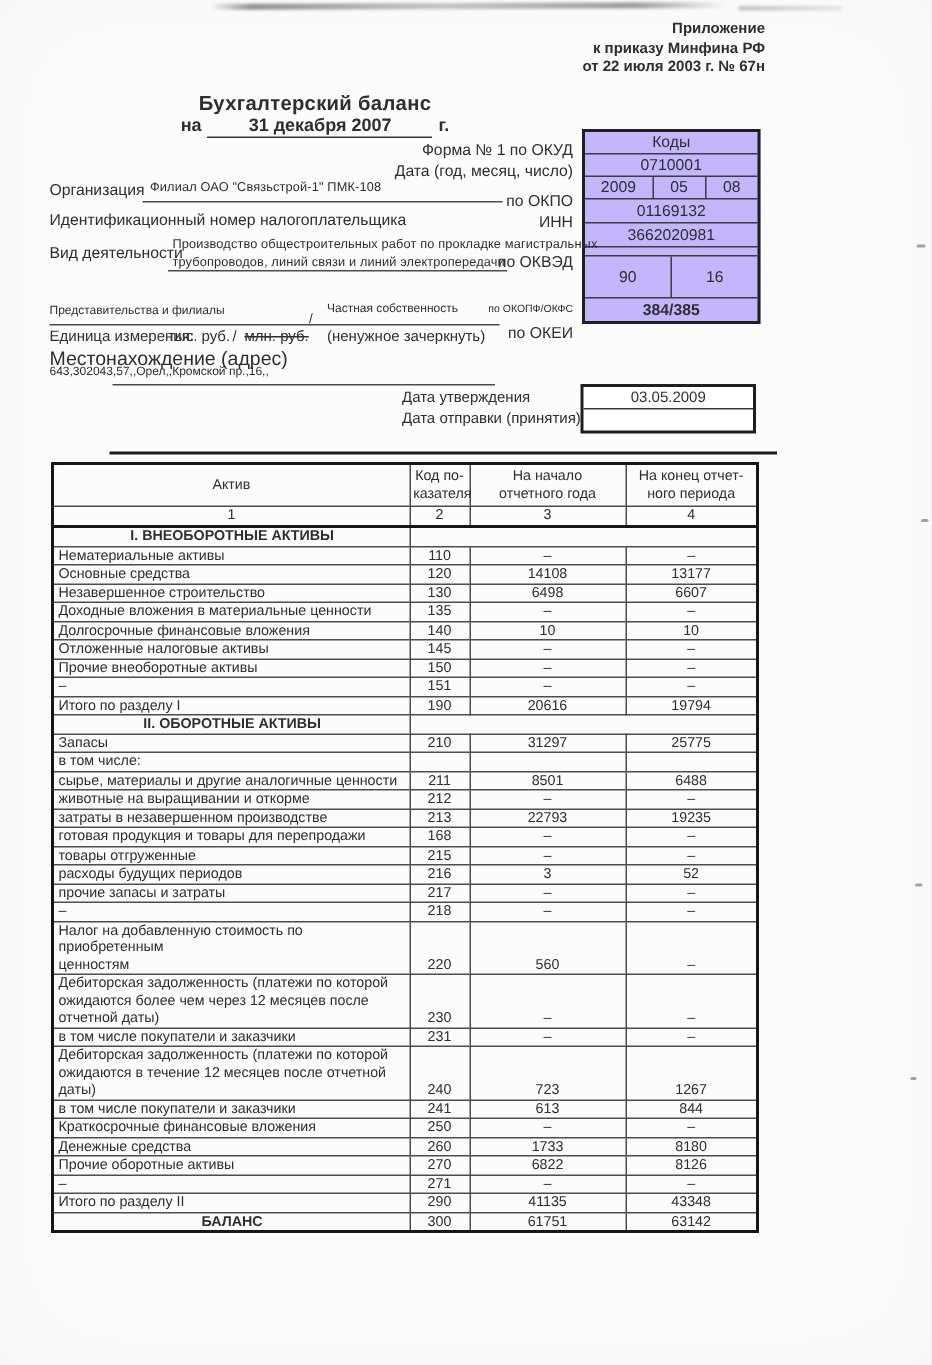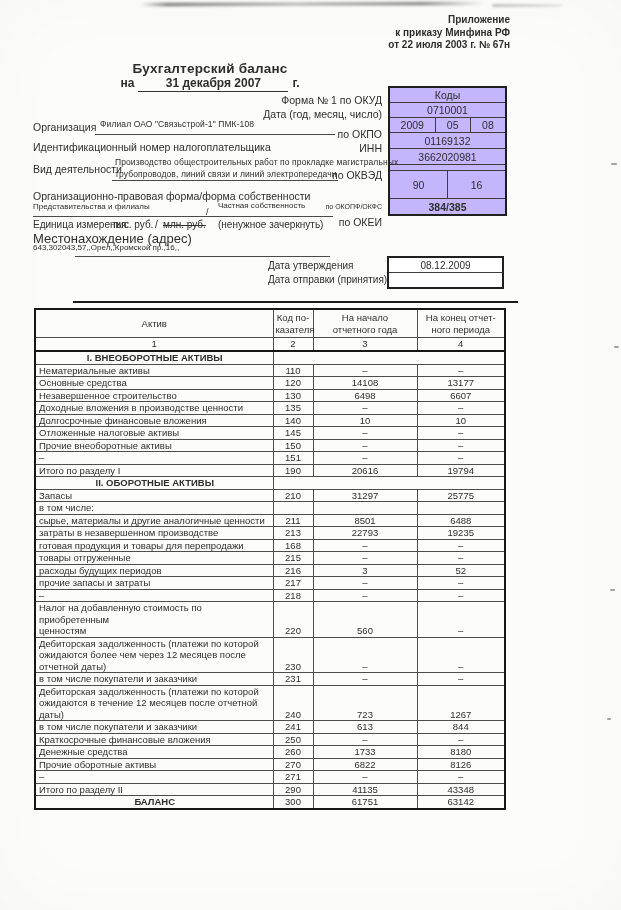--- a/index.html
+++ b/index.html
@@ -109,41 +109,40 @@
   <div class="abs smalltxt" style="top:119px;left:100px;">Филиал ОАО "Связьстрой-1" ПМК-108</div>
   <div class="hline" style="top:134px;left:95px;width:240px;"></div>
 
   <div class="abs" style="top:141px;left:33px;font-size:10.5px;">Идентификационный номер налогоплательщика</div>
 
   <div class="abs" style="top:163px;left:33px;font-size:10.5px;">Вид деятельности</div>
   <div class="abs smalltxt" style="top:157px;left:115px;">Производство общестроительных работ по прокладке магистральных</div>
   <div class="abs smalltxt" style="top:169px;left:115px;">трубопроводов, линий связи и линий электропередачи</div>
   <div class="hline" style="top:180px;left:112px;width:226px;"></div>
 
-  <div class="abs" style="top:190px;left:33px;font-size:10.5px;">Организационно-правовая форма/форма собственности</div>
   <div class="abs" style="top:202px;left:33px;font-size:8px;">Представительства и филиалы</div>
   <div class="abs" style="top:201px;left:218px;font-size:8px;">Частная собственность</div>
   <div class="abs" style="top:207px;left:206px;font-size:9px;">/</div>
   <div class="hline" style="top:216px;left:33px;width:300px;"></div>
 
   <div class="abs" style="top:219px;left:33px;font-size:10px;">Единица измерения:</div>
   <div class="abs" style="top:219px;left:112px;font-size:10px;">тыс. руб.</div>
   <div class="abs" style="top:219px;left:155px;font-size:10px;">/</div>
   <div class="abs strike" style="top:219px;left:163px;font-size:10px;">млн. руб.</div>
   <div class="abs" style="top:219px;left:218px;font-size:10px;">(ненужное зачеркнуть)</div>
 
   <div class="abs" style="top:231px;left:33px;font-size:13px;">Местонахождение (адрес)</div>
   <div class="abs" style="top:243px;left:33px;font-size:8px;">643,302043,57,,Орел,,Кромской пр.,16,,</div>
 
   <div class="hline" style="top:256px;left:75px;width:255px;"></div>
 
   <div class="abs" style="top:260px;left:268px;font-size:10px;">Дата утверждения</div>
   <div class="abs" style="top:274px;left:268px;font-size:10px;">Дата отправки (принятия)</div>
   <div class="abs date-box">
-    <div class="drow">08.12.2009</div>
+    <div class="drow">03.05.2009</div>
     <div class="drow"></div>
   </div>
 
   <div class="thickline" style="top:301px;left:73px;width:445px;"></div>
 
   <table class="balance-table">
     <colgroup>
       <col style="width:238px">
         <col style="width:40px">
         <col style="width:104px">
@@ -183,21 +182,21 @@
           <td class="t-val">14108</td>
           <td class="t-val">13177</td>
         </tr>
         <tr class="kind-item">
           <td class="t-label">Незавершенное строительство</td>
           <td class="t-code">130</td>
           <td class="t-val">6498</td>
           <td class="t-val">6607</td>
         </tr>
         <tr class="kind-item">
-          <td class="t-label">Доходные вложения в производстве ценности</td>
+          <td class="t-label">Доходные вложения в материальные ценности</td>
           <td class="t-code">135</td>
           <td class="t-val">–</td>
           <td class="t-val">–</td>
         </tr>
         <tr class="kind-item">
           <td class="t-label">Долгосрочные финансовые вложения</td>
           <td class="t-code">140</td>
           <td class="t-val">10</td>
           <td class="t-val">10</td>
         </tr>
@@ -239,20 +238,26 @@
           <td class="t-label">в том числе:</td>
           <td class="t-code"></td>
           <td class="t-val"></td>
           <td class="t-val"></td>
         </tr>
         <tr class="kind-item">
           <td class="t-label">сырье, материалы и другие аналогичные ценности</td>
           <td class="t-code">211</td>
           <td class="t-val">8501</td>
           <td class="t-val">6488</td>
+        </tr>
+        <tr class="kind-item">
+          <td class="t-label">животные на выращивании и откорме</td>
+          <td class="t-code">212</td>
+          <td class="t-val">–</td>
+          <td class="t-val">–</td>
         </tr>
         <tr class="kind-item">
           <td class="t-label">затраты в незавершенном производстве</td>
           <td class="t-code">213</td>
           <td class="t-val">22793</td>
           <td class="t-val">19235</td>
         </tr>
         <tr class="kind-item">
           <td class="t-label">готовая продукция и товары для перепродажи</td>
           <td class="t-code">168</td>

